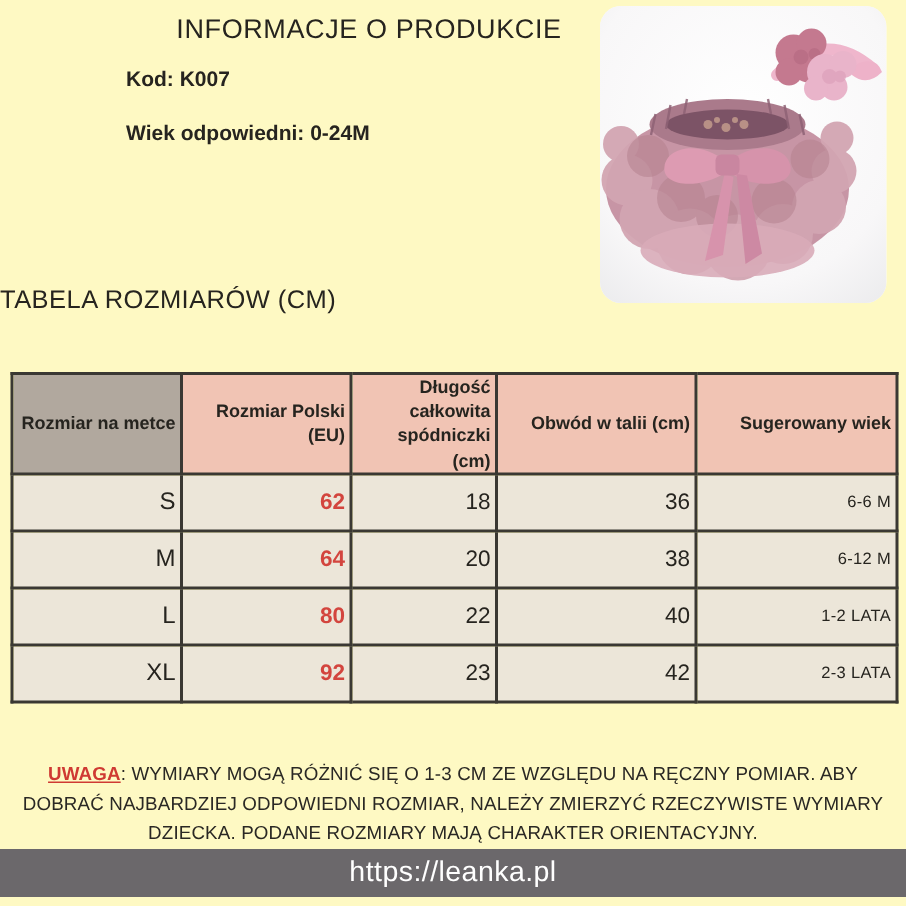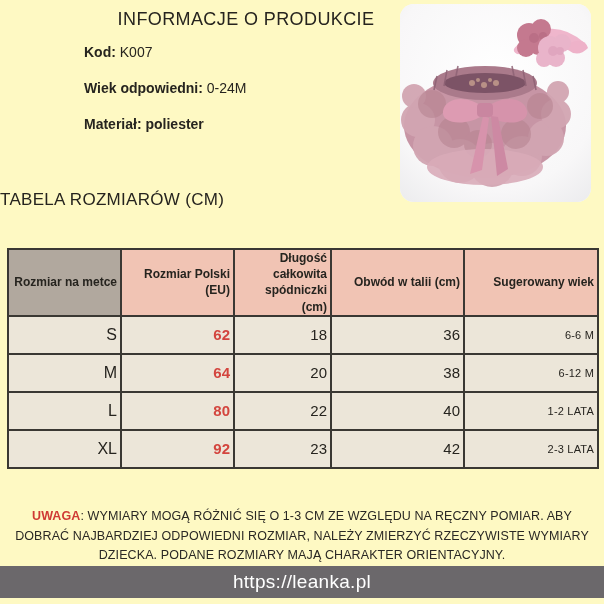--- a/index.html
+++ b/index.html
@@ -7,21 +7,21 @@
   .page{position:relative;width:604px;height:604px;background:#fef9c3;overflow:hidden;padding-left:36px;}
 
   .main-title{
     position:absolute;top:9px;left:0;width:492px;text-align:center;
     font-size:18px;letter-spacing:.4px;color:#26241f;font-weight:500;
   }
 
   .info-block{position:absolute;top:44px;left:37px;color:#26241f;font-size:14px;}
   .info-line{height:14px;margin-bottom:22px;white-space:nowrap;}
   .info-label{font-weight:bold;margin-left:47px;}
-  .info-value{font-weight:normal;}
+  .info-value{font-weight:bold;}
   .info-line.bold-value .info-value{font-weight:bold;}
 
   .product-photo{
     position:absolute;left:400px;top:4px;width:191px;height:198px;
     border-radius:14px;overflow:hidden;background:#fbfbfc;
   }
 
   .table-title{
     position:absolute;top:190px;left:0;width:544px;text-align:left;
     font-size:17px;letter-spacing:.3px;color:#26241f;font-weight:500;
@@ -39,21 +39,21 @@
   .size-table th:first-child{background:#b1a89e;}
   .size-table td{height:36px;background:#ece6d9;font-size:15px;}
   .size-table td.cell-size{font-size:16px;}
   .size-table td.cell-eu{color:#d3453e;font-weight:bold;}
   .size-table td.cell-age{font-size:11px;letter-spacing:.2px;}
 
   .note{
     position:absolute;top:507px;left:13px;width:578px;text-align:center;
     font-size:12.5px;line-height:19.5px;color:#2a2824;font-weight:500;letter-spacing:.1px;
   }
-  .note .uwaga{color:#cf3a33;font-weight:bold;}
+  .note .uwaga{color:#cf3a33;font-weight:bold;text-decoration:underline;}
 
   .footer{
     position:absolute;top:566px;left:0;width:604px;height:32px;background:#6b686b;
     display:flex;align-items:center;justify-content:center;
     color:#ffffff;font-size:19px;letter-spacing:.3px;
   }
 </style>
 </head>
 <body>
 
@@ -62,24 +62,20 @@
   <div class="main-title">INFORMACJE O PRODUKCIE</div>
 
   <div class="info-block">
     <div class="info-line">
       <span class="info-label">Kod:</span>
       <span class="info-value">K007</span>
     </div>
     <div class="info-line">
       <span class="info-label">Wiek odpowiedni:</span>
       <span class="info-value">0-24M</span>
-    </div>
-    <div class="info-line bold-value">
-      <span class="info-label">Materiał:</span>
-      <span class="info-value">poliester</span>
     </div>
   </div>
 
   <div class="product-photo">
     <svg width="191" height="198" viewBox="0 0 191 198" xmlns="http://www.w3.org/2000/svg">
       <defs>
         <radialGradient id="bgGrad" cx="50%" cy="38%" r="80%">
           <stop offset="0%" stop-color="#ffffff"></stop>
           <stop offset="70%" stop-color="#f8f7f8"></stop>
           <stop offset="100%" stop-color="#ebebed"></stop>

